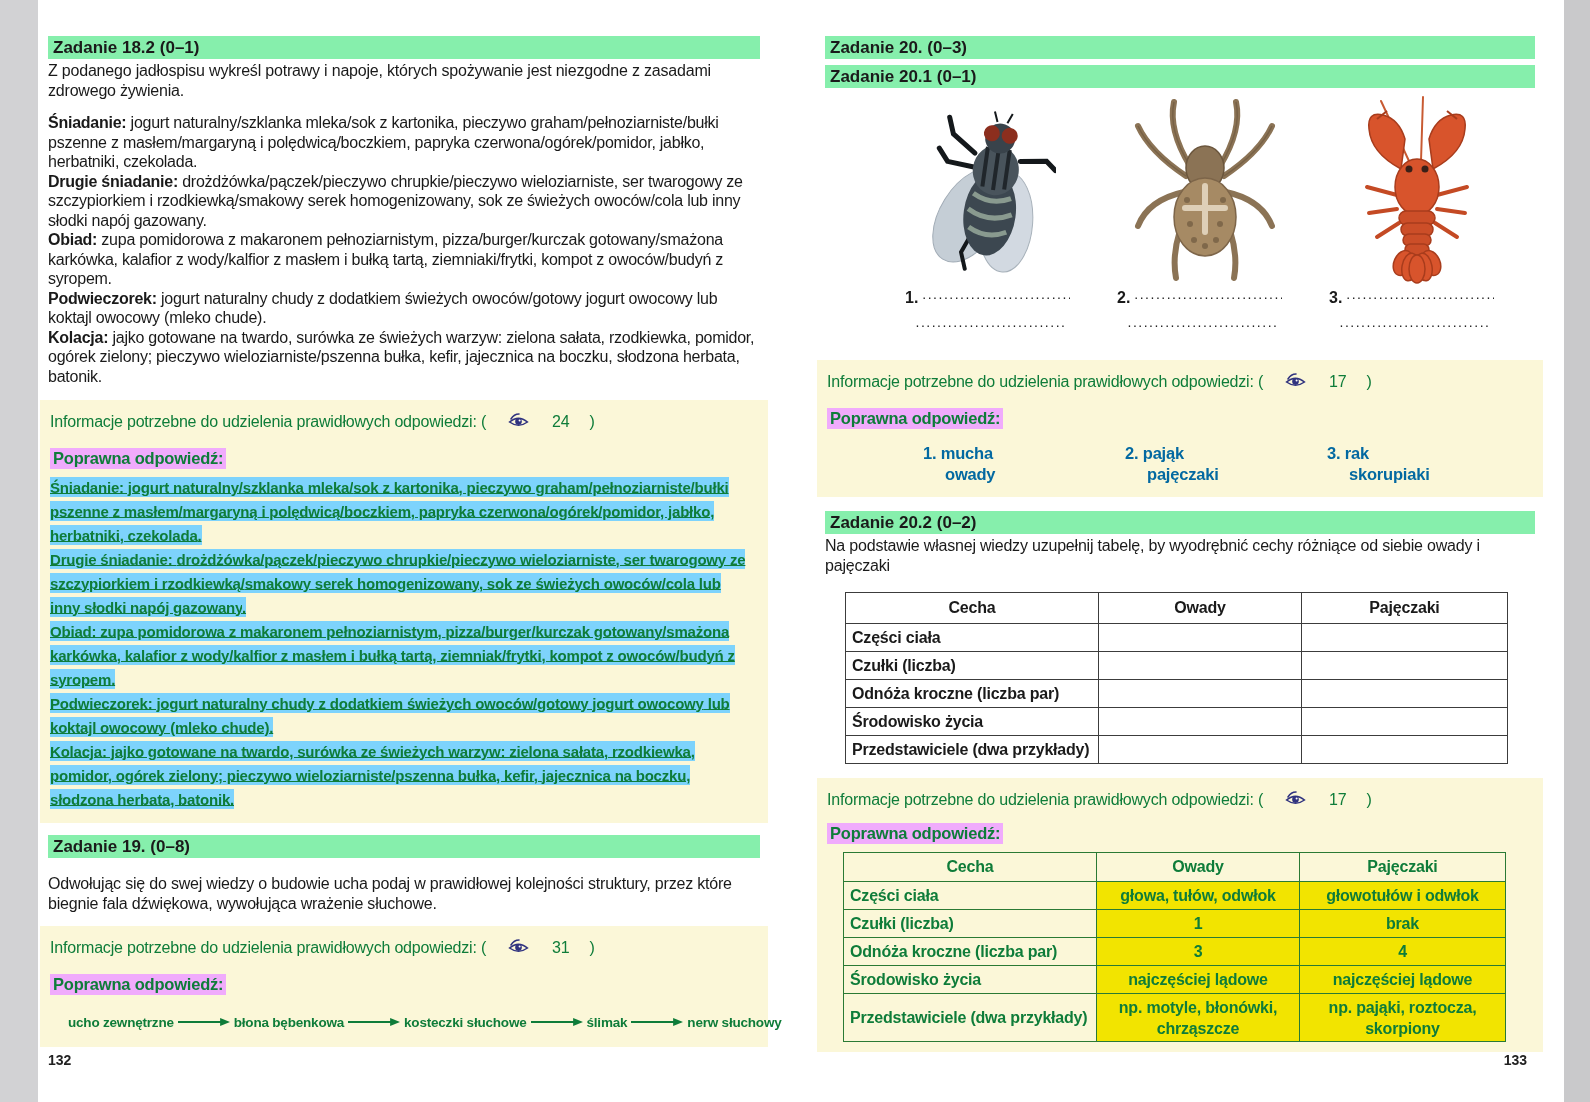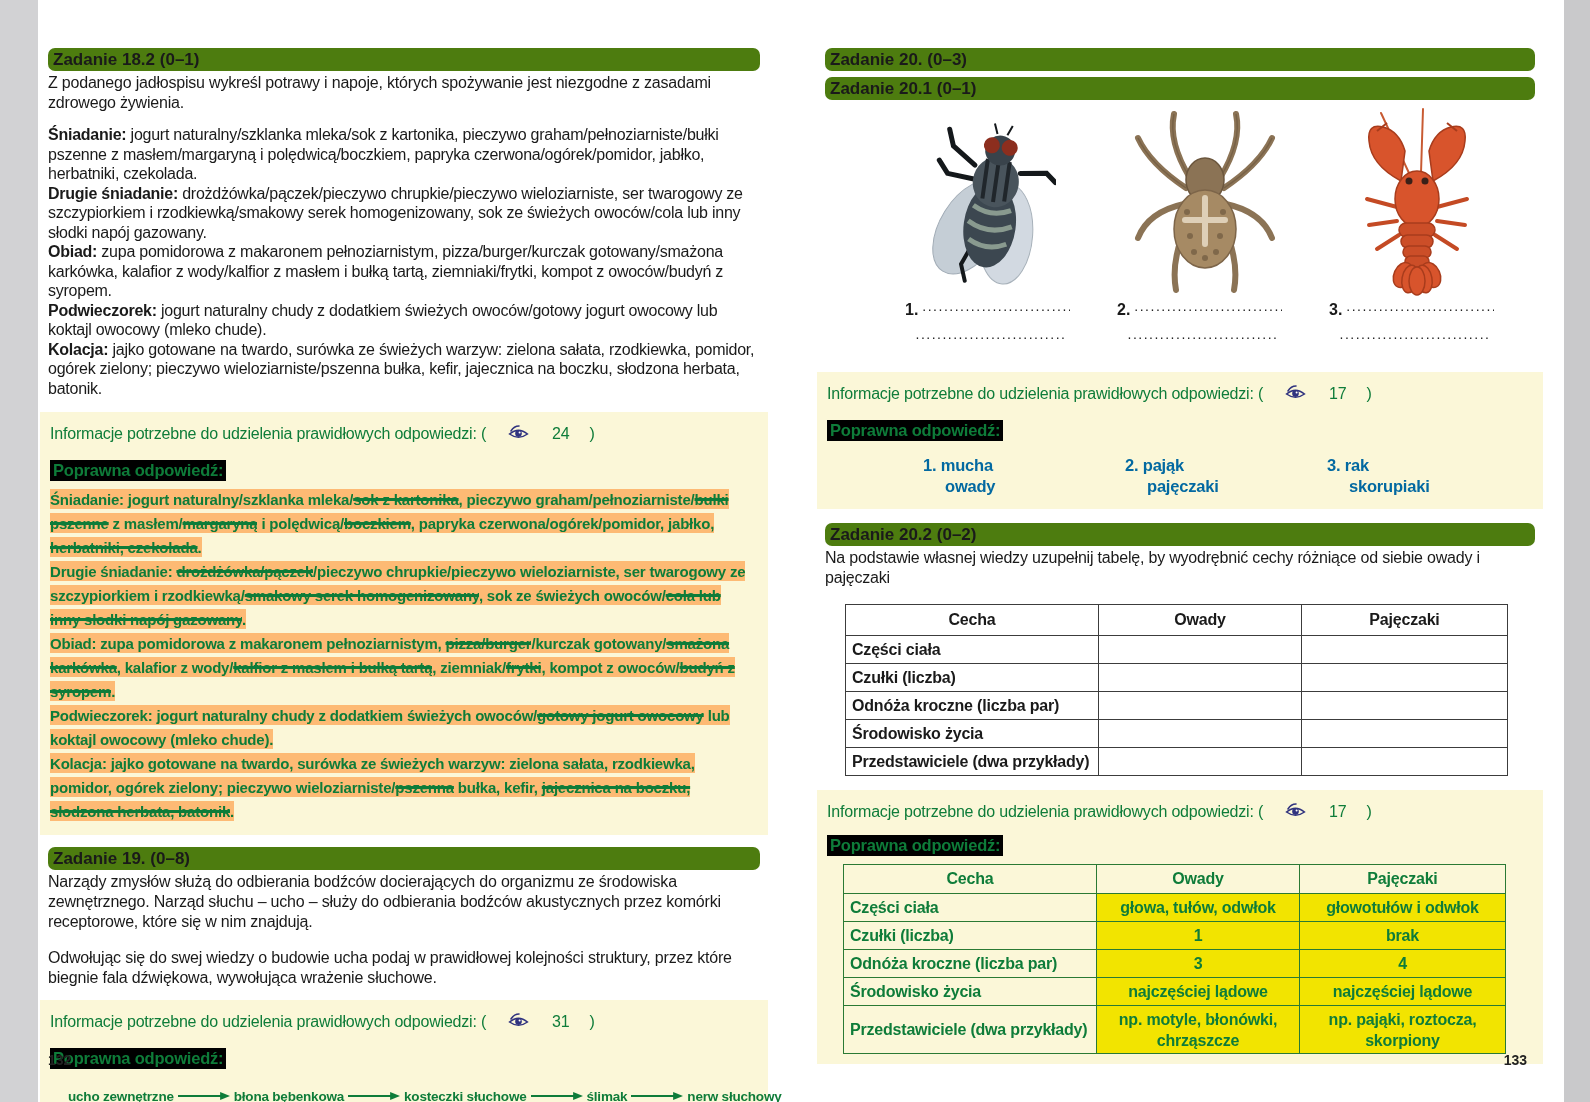--- a/index.html
+++ b/index.html
@@ -14,25 +14,24 @@
   .edge{position:absolute;top:0;bottom:0;background:#d2d2d4;}
   .edge.left{left:0;width:38px;}
   .edge.right{right:0;width:26px;background:#c9c9cb;}
 
   .page{position:absolute;top:0;height:1102px;}
   .page-left{left:48px;width:712px;}
   .page-right{left:825px;width:710px;}
   .page-inner{padding-top:36px;}
 
   .task-bar{
-    background:#4d7c0f;
+    background:#86efac;
     font-weight:bold;font-size:17px;
     padding:2px 0 2px 5px;line-height:19px;
-    margin:12px 0 2px 0;
-    border-radius:7px;
+    margin:0 0 2px 0;
   }
   .task-bar + .task-bar{margin-top:6px;}
 
   p{margin:0;}
   .bold{font-weight:normal;}
   .intro{font-size:16px;line-height:20px;margin-bottom:12px;letter-spacing:-0.2px;}
   .bodytext{font-size:16px;line-height:20px;letter-spacing:-0.2px;}
   .menu p{font-size:16px;line-height:19.5px;letter-spacing:-0.25px;}
   .menu b{letter-spacing:-0.25px;}
 
@@ -41,32 +40,32 @@
     padding:12px 14px 12px 10px;
     margin:14px 0 0 -8px;
     width:calc(100% - 8px);
   }
   .info-line{
     color:#0e7c39;font-size:16px;line-height:20px;letter-spacing:-0.2px;
     display:flex;align-items:center;gap:20px;
   }
   .info-line .eye{margin:0 3px 0 2px;}
   .ans-label-row{margin-top:16px;}
-  .hl{background:#000000;}
+  .hl{background:#f0abfc;}
   .ans-label{
     display:inline-block;color:#0e7c39;font-weight:bold;font-size:16.5px;
     padding:1px 3px;letter-spacing:-0.2px;
   }
 
   .ans-block{margin-top:6px;}
   .ans-block p{
     font-size:15px;font-weight:bold;color:#0e7c39;
     line-height:24px;letter-spacing:-0.2px;
   }
-  .ans-block p span{background:#fdba74;padding:1.5px 0;}
+  .ans-block p span{background:#7dd3fc;padding:1.5px 0;text-decoration:underline;}
   .strike{text-decoration:line-through;text-decoration-thickness:2.5px;}
 
   .flow{
     display:flex;align-items:center;justify-content:space-between;
     margin:18px 8px 4px 18px;
   }
   .flow-item{color:#0e7c39;font-weight:bold;font-size:13.5px;white-space:nowrap;letter-spacing:-0.2px;}
   .flow-arrow{flex:0 0 auto;margin:0 4px;}
 
   .pagenum{position:absolute;bottom:34px;font-weight:bold;font-size:14px;color:#222;}
@@ -154,21 +153,20 @@
           <p><span>Drugie śniadanie: </span><span class="strike">drożdżówka/pączek</span><span>/pieczywo chrupkie/pieczywo wieloziarniste, ser twarogowy ze szczypiorkiem i rzodkiewką/</span><span class="strike">smakowy serek homogenizowany</span><span>, sok ze świeżych owoców/</span><span class="strike">cola lub inny słodki napój gazowany</span><span>.</span></p>
           <p><span>Obiad: zupa pomidorowa z makaronem pełnoziarnistym, </span><span class="strike">pizza/burger</span><span>/kurczak gotowany/</span><span class="strike">smażona karkówka</span><span>, kalafior z wody/</span><span class="strike">kalfior z masłem i bułką tartą</span><span>, ziemniak/</span><span class="strike">frytki</span><span>, kompot z owoców/</span><span class="strike">budyń z syropem</span><span>.</span></p>
           <p><span>Podwieczorek: jogurt naturalny chudy z dodatkiem świeżych owoców/</span><span class="strike">gotowy jogurt owocowy</span><span> lub koktajl owocowy (mleko chude).</span></p>
           <p><span>Kolacja: jajko gotowane na twardo, surówka ze świeżych warzyw: zielona sałata, rzodkiewka, pomidor, ogórek zielony; pieczywo wieloziarniste/</span><span class="strike">pszenna</span><span> bułka, kefir, </span><span class="strike">jajecznica na boczku, słodzona herbata, batonik</span><span>.</span></p>
         </div>
       </div>
 
       <div class="task-bar" style="margin-top:12px">
         <span>Zadanie 19. (0–8)</span>
       </div>
-      <p class="bodytext">Narządy zmysłów służą do odbierania bodźców docierających do organizmu ze środowiska zewnętrznego. Narząd słuchu – ucho – służy do odbierania bodźców akustycznych przez komórki receptorowe, które się w nim znajdują.</p>
       <p class="bodytext bold" style="margin-top:16px">Odwołując się do swej wiedzy o budowie ucha podaj w prawidłowej kolejności struktury, przez które biegnie fala dźwiękowa, wywołująca wrażenie słuchowe.</p>
 
       <div class="cream" style="margin-top:12px">
         <div class="info-line">
           <span>Informacje potrzebne do udzielenia prawidłowych odpowiedzi: (</span>
           <span class="eye"><svg width="21" height="14" viewBox="0 0 21 14">
                 <path d="M3 6 Q6 1 11 1" fill="none" stroke="#30337f" stroke-width="1.6" stroke-linecap="round"></path>
                 <path d="M1.5 9 Q10.5 1.5 19.5 9 Q10.5 15.5 1.5 9 Z" fill="none" stroke="#30337f" stroke-width="1.5"></path>
                 <circle cx="10.5" cy="8.6" r="3.3" fill="#30337f"></circle>
                 <circle cx="11.6" cy="7.6" r="1" fill="#fff"></circle>

